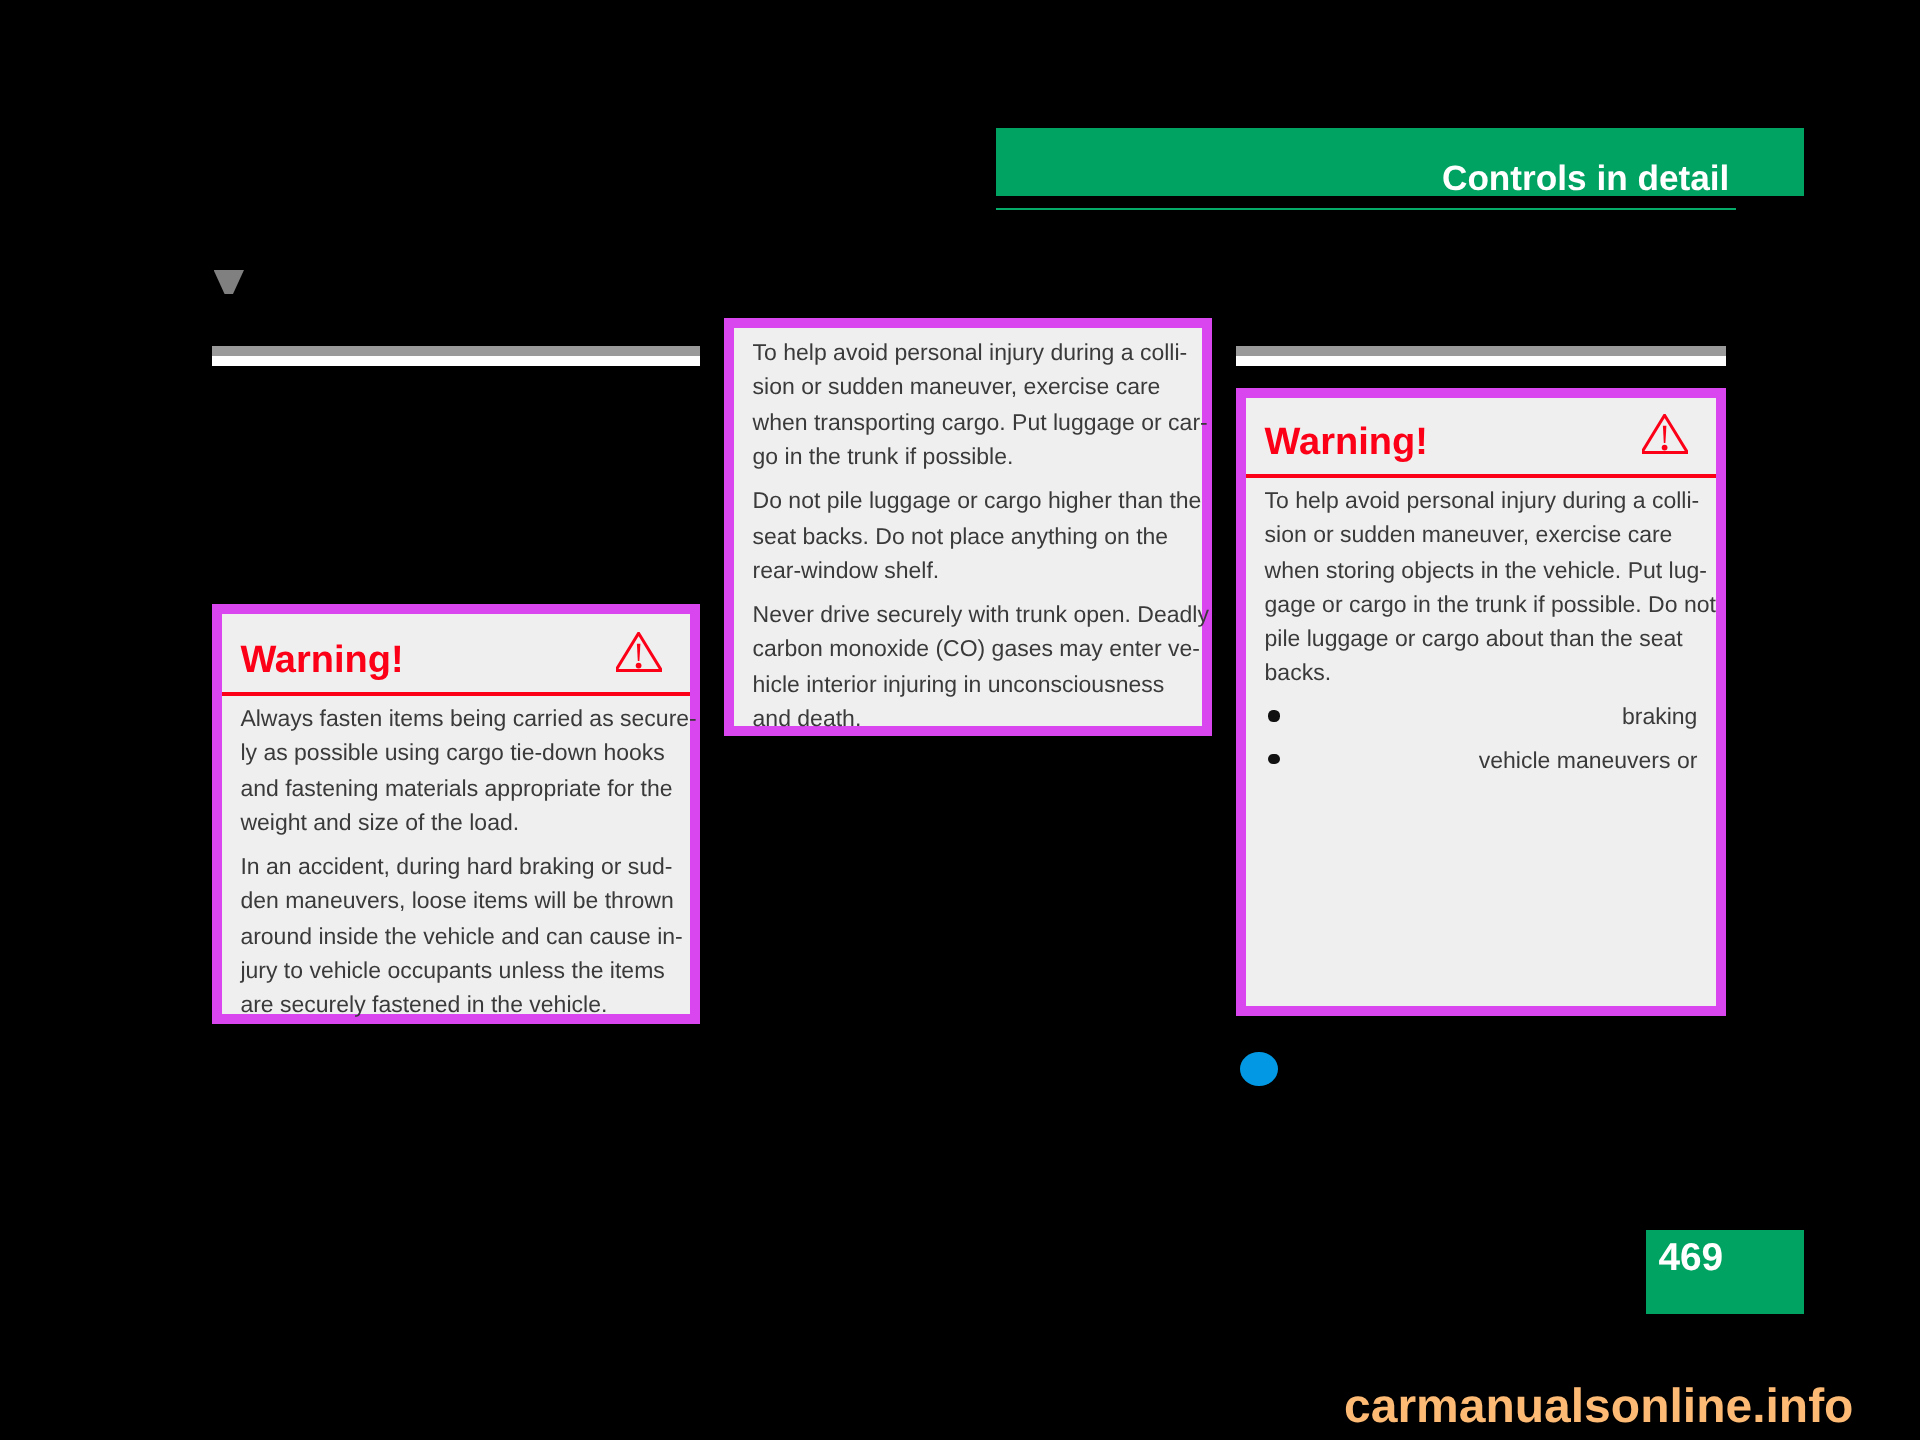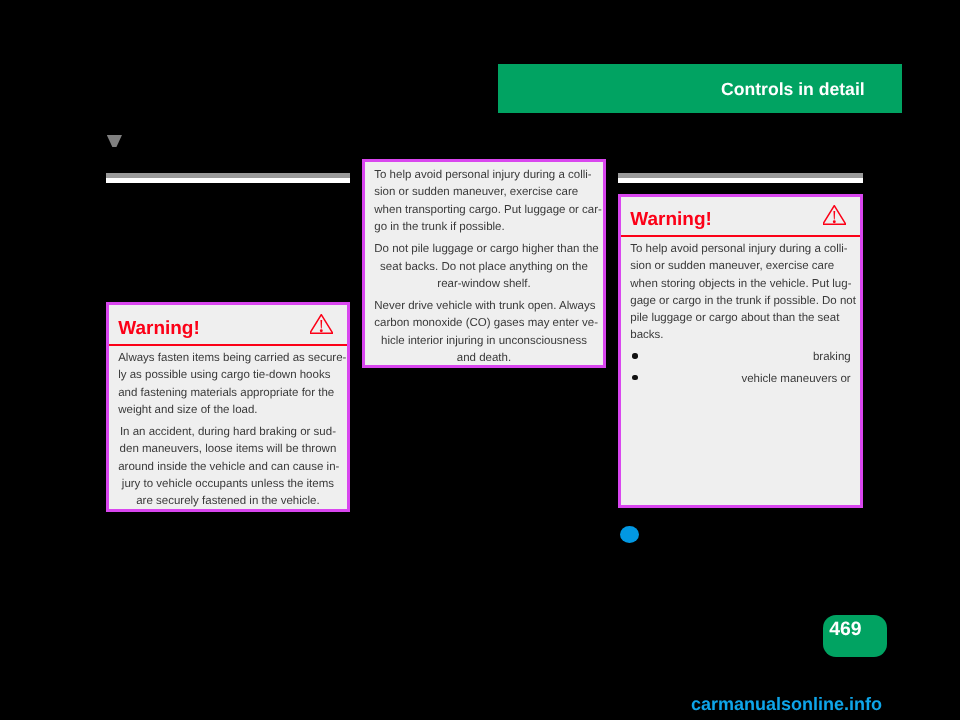--- a/index.html
+++ b/index.html
@@ -1,52 +1,52 @@
 <!DOCTYPE html>
 <html><head>
 <meta charset="utf-8">
 <style>
   html,body{margin:0;padding:0;}
   body{width:960px;height:720px;background:#000;overflow:hidden;
        font-family:"Liberation Sans",sans-serif;
        -webkit-font-smoothing:antialiased;text-rendering:geometricPrecision;}
   .page{position:relative;width:960px;height:720px;}
 
-  .hdr{position:absolute;left:498px;top:64px;width:403.7px;height:49px;background:#01a362;}
+  .hdr{position:absolute;left:498px;top:64px;width:403.7px;height:34px;background:#01a362;}
   .hdr-foot{position:absolute;left:498px;top:103.8px;width:370.2px;height:1.2px;background:#04ab69;}
   .hdr-title{position:absolute;right:37px;top:15.5px;color:#fff;font-size:17.6px;font-weight:bold;line-height:19.5px;}
 
   .tri{position:absolute;left:106.8px;top:135px;width:15.2px;height:12.1px;
        background:#808080;clip-path:polygon(0 0,100% 0,63.5% 100%,36.5% 100%);}
 
   .rule{position:absolute;height:10px;
         background:linear-gradient(to bottom,#9a9a9a 0,#9a9a9a 5px,#ffffff 5px,#ffffff 10px);}
 
-  .box{position:absolute;background:#efefef;border:3px solid #d946ef;box-sizing:border-box;}
+  .box{position:absolute;background:#efefef;border:5px solid #d946ef;box-sizing:border-box;}
 
   .warn-head{position:relative;height:40px;}
   .warn-title{position:absolute;left:9.4px;top:12.6px;color:#fc0017;font-weight:bold;font-size:19px;}
   .warn-icon{position:absolute;right:14px;top:9px;width:23px;height:20px;}
   .warn-rule{position:absolute;left:0;right:0;top:38.9px;height:2.1px;background:#fc0017;}
   .up1 .warn-title{top:11.6px;}
   .up1 .warn-icon{top:8px;}
   .up1 .warn-rule{top:38.2px;}
 
   .bodytext{position:absolute;left:9.4px;right:9.4px;top:45px;}
   .bodytext p{margin:0;font-size:11.5px;line-height:17.27px;color:#3a3a3a;white-space:nowrap;}
-  .bodytext p + p{margin-top:5px;text-align:center;}
+  .bodytext p + p{margin-top:5px;}
 
   ul{margin:2.8px 0 0 0;padding:0;list-style:none;}
   ul li{position:relative;font-size:11.5px;line-height:21.7px;color:#3a3a3a;padding-left:18.4px;white-space:nowrap;text-align:right;}
   ul li .bul{position:absolute;left:1.9px;top:5.8px;width:5.4px;height:5.4px;border-radius:50%;background:#111;font-size:0;}
 
-  .pg{position:absolute;left:822.9px;top:615px;width:64px;height:41.9px;background:#01a362;border-radius:13px;}
+  .pg{position:absolute;left:822.9px;top:615px;width:79px;height:41.9px;background:#01a362;}
   .pg-num{position:absolute;left:6.3px;top:4.2px;color:#fff;font-size:19.4px;font-weight:bold;line-height:20px;}
   .dot{position:absolute;left:619.9px;top:525.7px;width:18.9px;height:17px;border-radius:50%;background:#0298e3;}
-  .wm{position:absolute;left:691px;top:689.3px;color:#0ea5e9;font-size:18px;font-weight:bold;line-height:30px;}
+  .wm{position:absolute;left:672px;top:689.3px;color:#fdba74;font-size:24px;font-weight:bold;line-height:30px;}
 </style>
 </head>
 <body>
 
 <div class="page">
 
   <div class="hdr-foot"></div>
   <div class="hdr">
     <span class="hdr-title">Controls in detail</span>
   </div>
@@ -69,21 +69,21 @@
     <div class="bodytext">
         <p><span>Always fasten items being carried as secure-</span><br><span>ly as possible using cargo tie-down hooks</span><br><span>and fastening materials appropriate for the</span><br><span>weight and size of the load.</span></p>
         <p><span>In an accident, during hard braking or sud-</span><br><span>den maneuvers, loose items will be thrown</span><br><span>around inside the vehicle and can cause in-</span><br><span>jury to vehicle occupants unless the items</span><br><span>are securely fastened in the vehicle.</span></p>
       </div>
   </div>
 
   <div class="box" style="left:361.9px;top:159px;width:244.2px;height:209px;">
     <div class="bodytext" style="top:5.2px;">
         <p><span>To help avoid personal injury during a colli-</span><br><span>sion or sudden maneuver, exercise care</span><br><span>when transporting cargo. Put luggage or car-</span><br><span>go in the trunk if possible.</span></p>
         <p><span>Do not pile luggage or cargo higher than the</span><br><span>seat backs. Do not place anything on the</span><br><span>rear-window shelf.</span></p>
-        <p><span>Never drive vehicle with trunk open. Always</span><br><span>carbon monoxide (CO) gases may enter ve-</span><br><span>hicle interior injuring in unconsciousness</span><br><span>and death.</span></p>
+        <p><span>Never drive securely with trunk open. Deadly</span><br><span>carbon monoxide (CO) gases may enter ve-</span><br><span>hicle interior injuring in unconsciousness</span><br><span>and death.</span></p>
       </div>
   </div>
 
   <div class="box" style="left:617.9px;top:194px;width:245.2px;height:314.3px;">
     <div class="warn-head up1">
       <span class="warn-title">Warning!</span>
       <svg class="warn-icon" viewBox="0 0 230 200">
         <path d="M113 6 L227 192 L-1 192 Z" fill="none" stroke="#fc0017" stroke-width="15" stroke-linejoin="miter"></path>
         <path d="M104.5 59 L122 59 L117 145 L109 145 Z" fill="#fc0017"></path>
         <circle cx="113" cy="168" r="14.5" fill="#fc0017"></circle>

